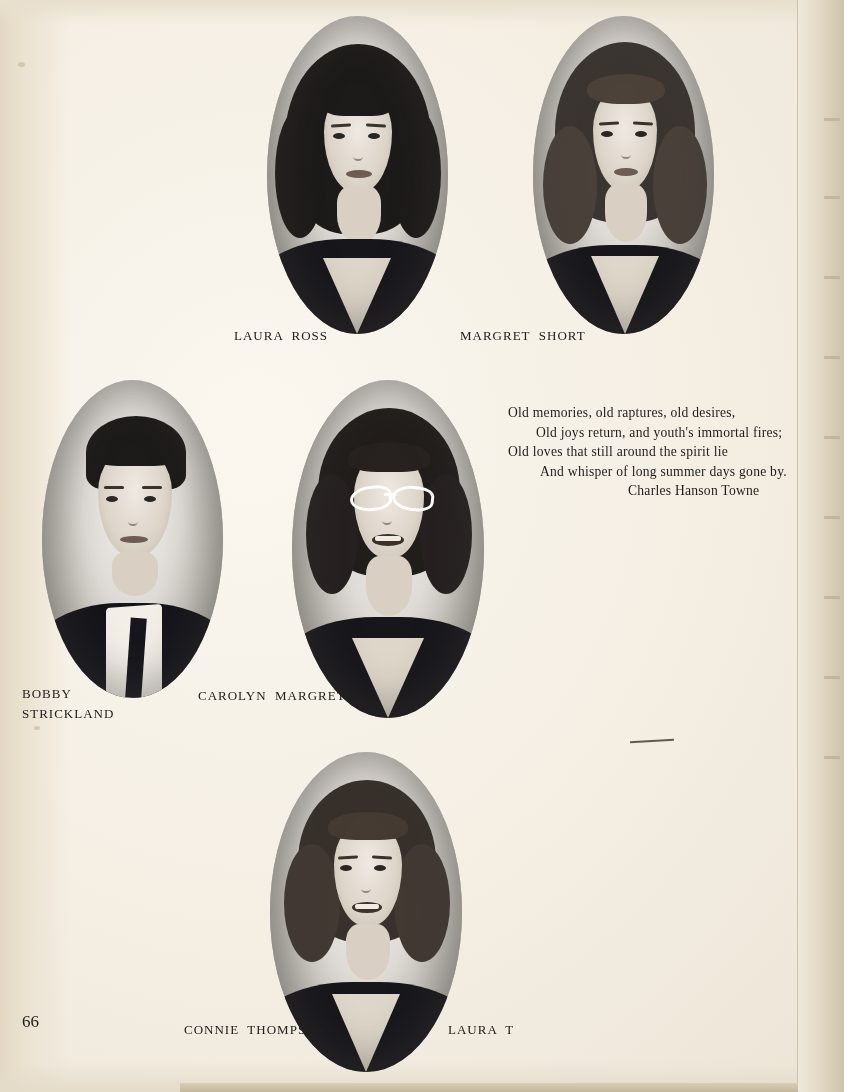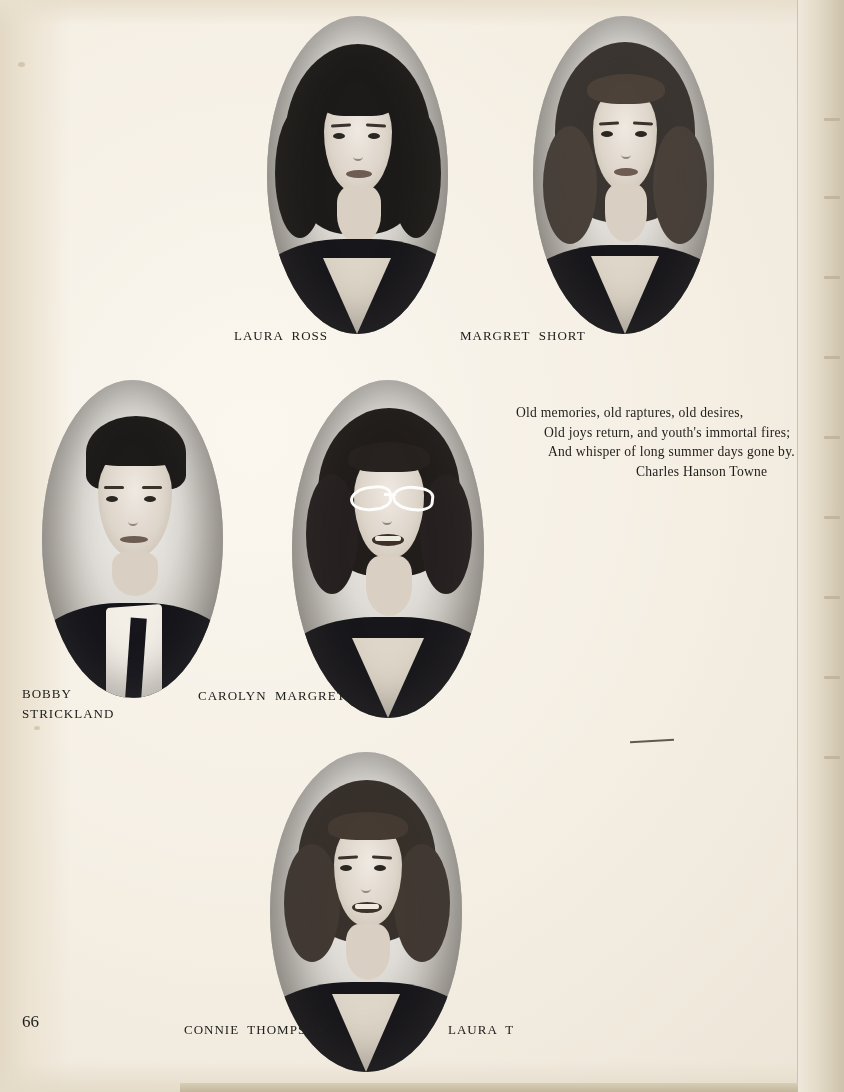--- a/index.html
+++ b/index.html
@@ -150,21 +150,20 @@
     color: #20201e;
     white-space: pre;
   }
   .poem {
     position: absolute;
     font-family: "Liberation Serif", serif;
     font-size: 13.6px;
     line-height: 19.5px;
     color: #1e1d1b;
     letter-spacing: .25px;
-    margin-left: 8px;
   }
   .poem div { white-space: pre; }
   .poem .l2 { padding-left: 28px; }
   .poem .l4 { padding-left: 32px; }
   .poem .attrib { padding-left: 120px; }
   .page-number {
     position: absolute;
     font-family: "Liberation Serif", serif;
     font-size: 17px;
     color: #1f1e1c;
@@ -282,20 +281,21 @@
     <div class="neck" style="left:74px; top:176px; width:46px; height:60px;"></div>
     <div class="shoulders" style="bottom:-10%; height:40%;"></div>
     <div class="vneck" style="left:60px; bottom:0; border-top:80px solid #ded6c8; border-left-width:36px; border-right-width:36px;"></div>
     <div class="vignette"></div>
   </div>
   <div class="caption" style="left:198px; top:688px;">CAROLYN  MARGRET</div>
 
   <div class="poem" style="left:508px; top:403px; width:300px;">
     <div class="l1">Old memories, old raptures, old desires,</div>
     <div class="l2">Old joys return, and youth's immortal fires;</div>
+    <div class="l3">Old loves that still around the spirit lie</div>
     <div class="l4">And whisper of long summer days gone by.</div>
     <div class="attrib">Charles Hanson Towne</div>
   </div>
 
   <div class="portrait" style="left:270px; top:752px; width:192px; height:320px;">
     <div class="bg"></div>
     <div class="hair" style="left:28px; top:28px; width:138px; height:162px; border-radius:50% 50% 42% 42%; background:#37302b;"></div>
     <div class="hair" style="left:14px; top:92px; width:56px; height:118px; border-radius:50%; background:#423933;"></div>
     <div class="hair" style="left:124px; top:92px; width:56px; height:118px; border-radius:50%; background:#423933;"></div>
     <div class="face" style="left:64px; top:68px; width:68px; height:106px;"></div>

